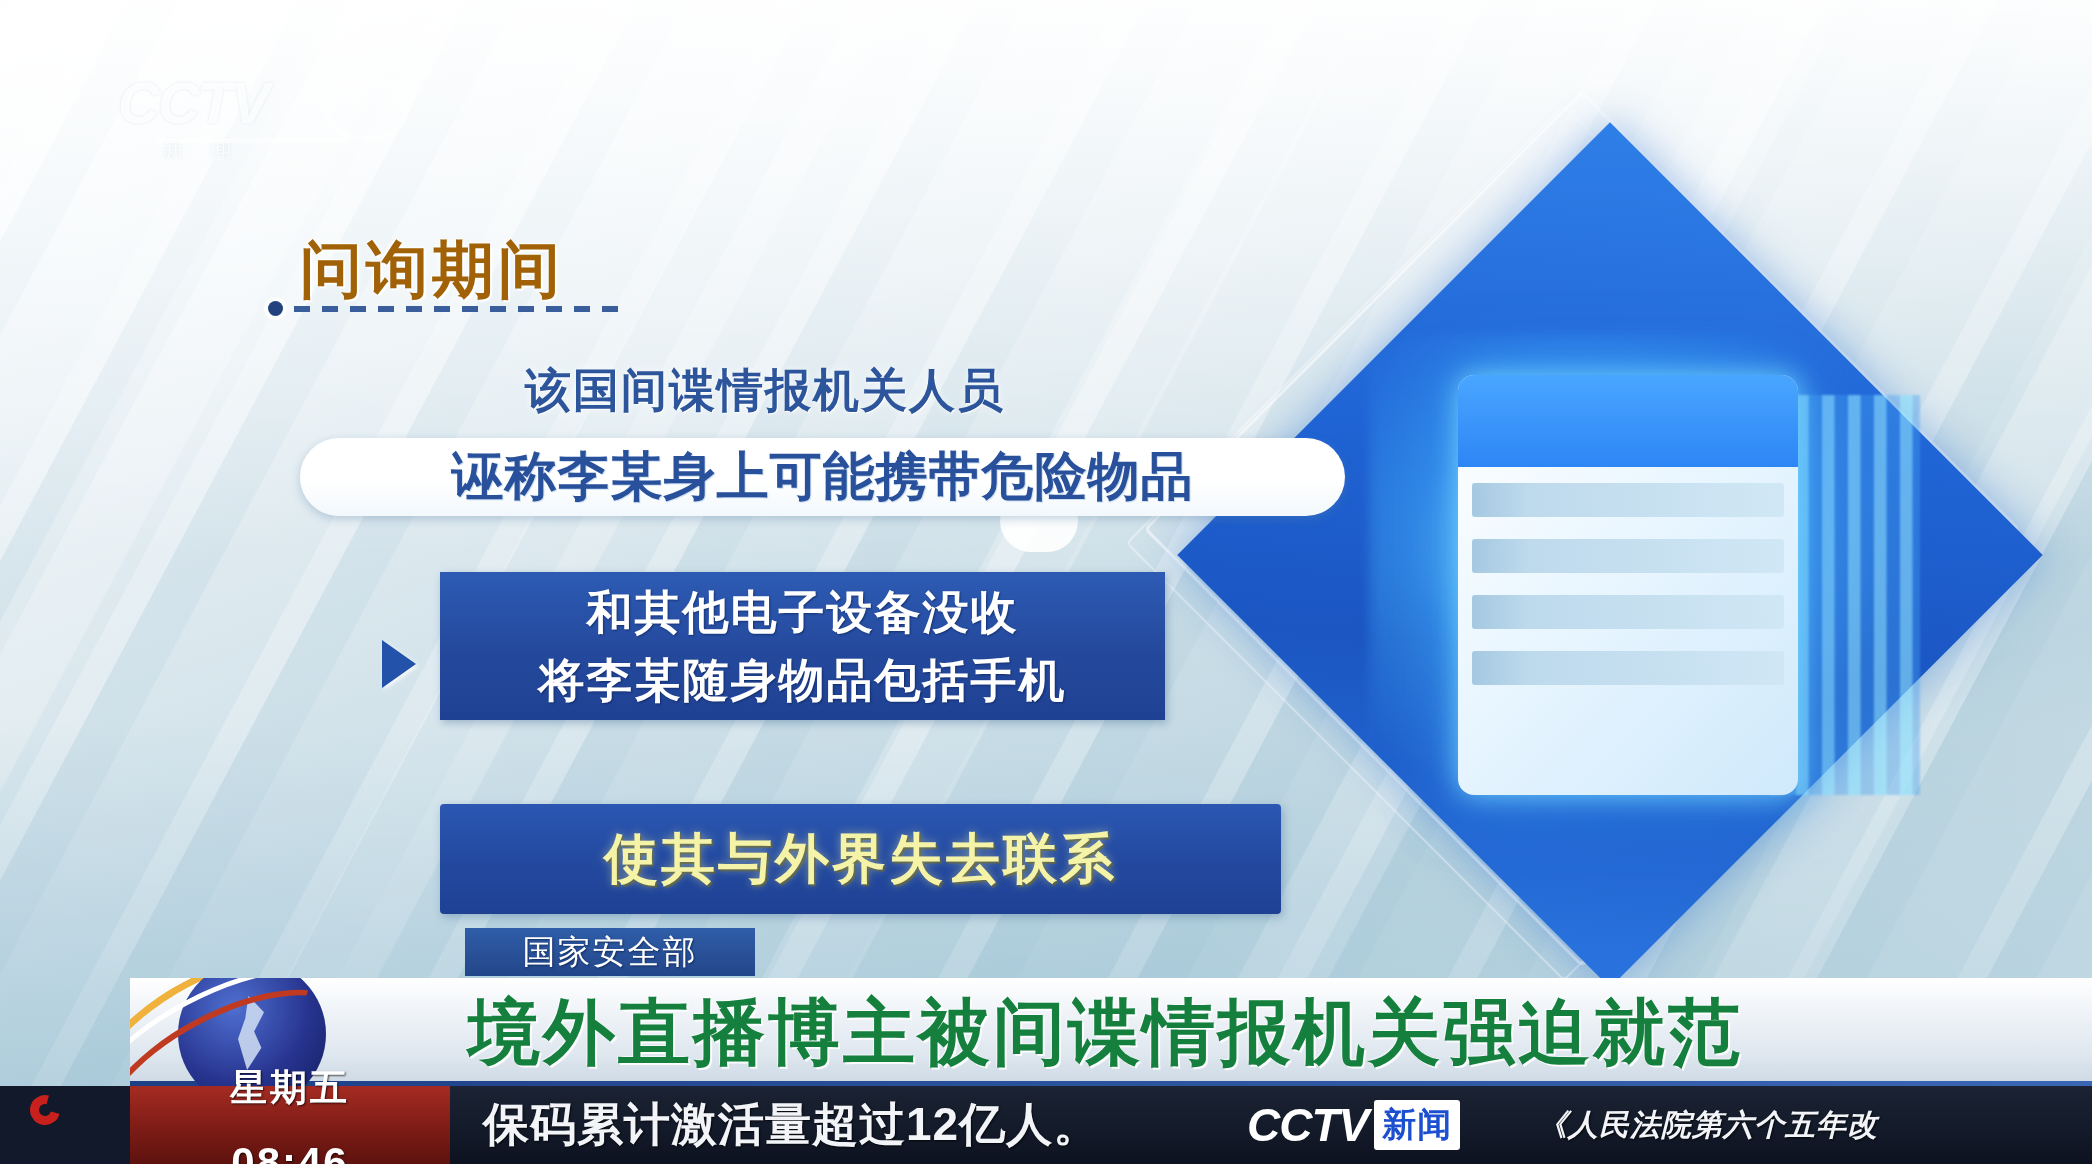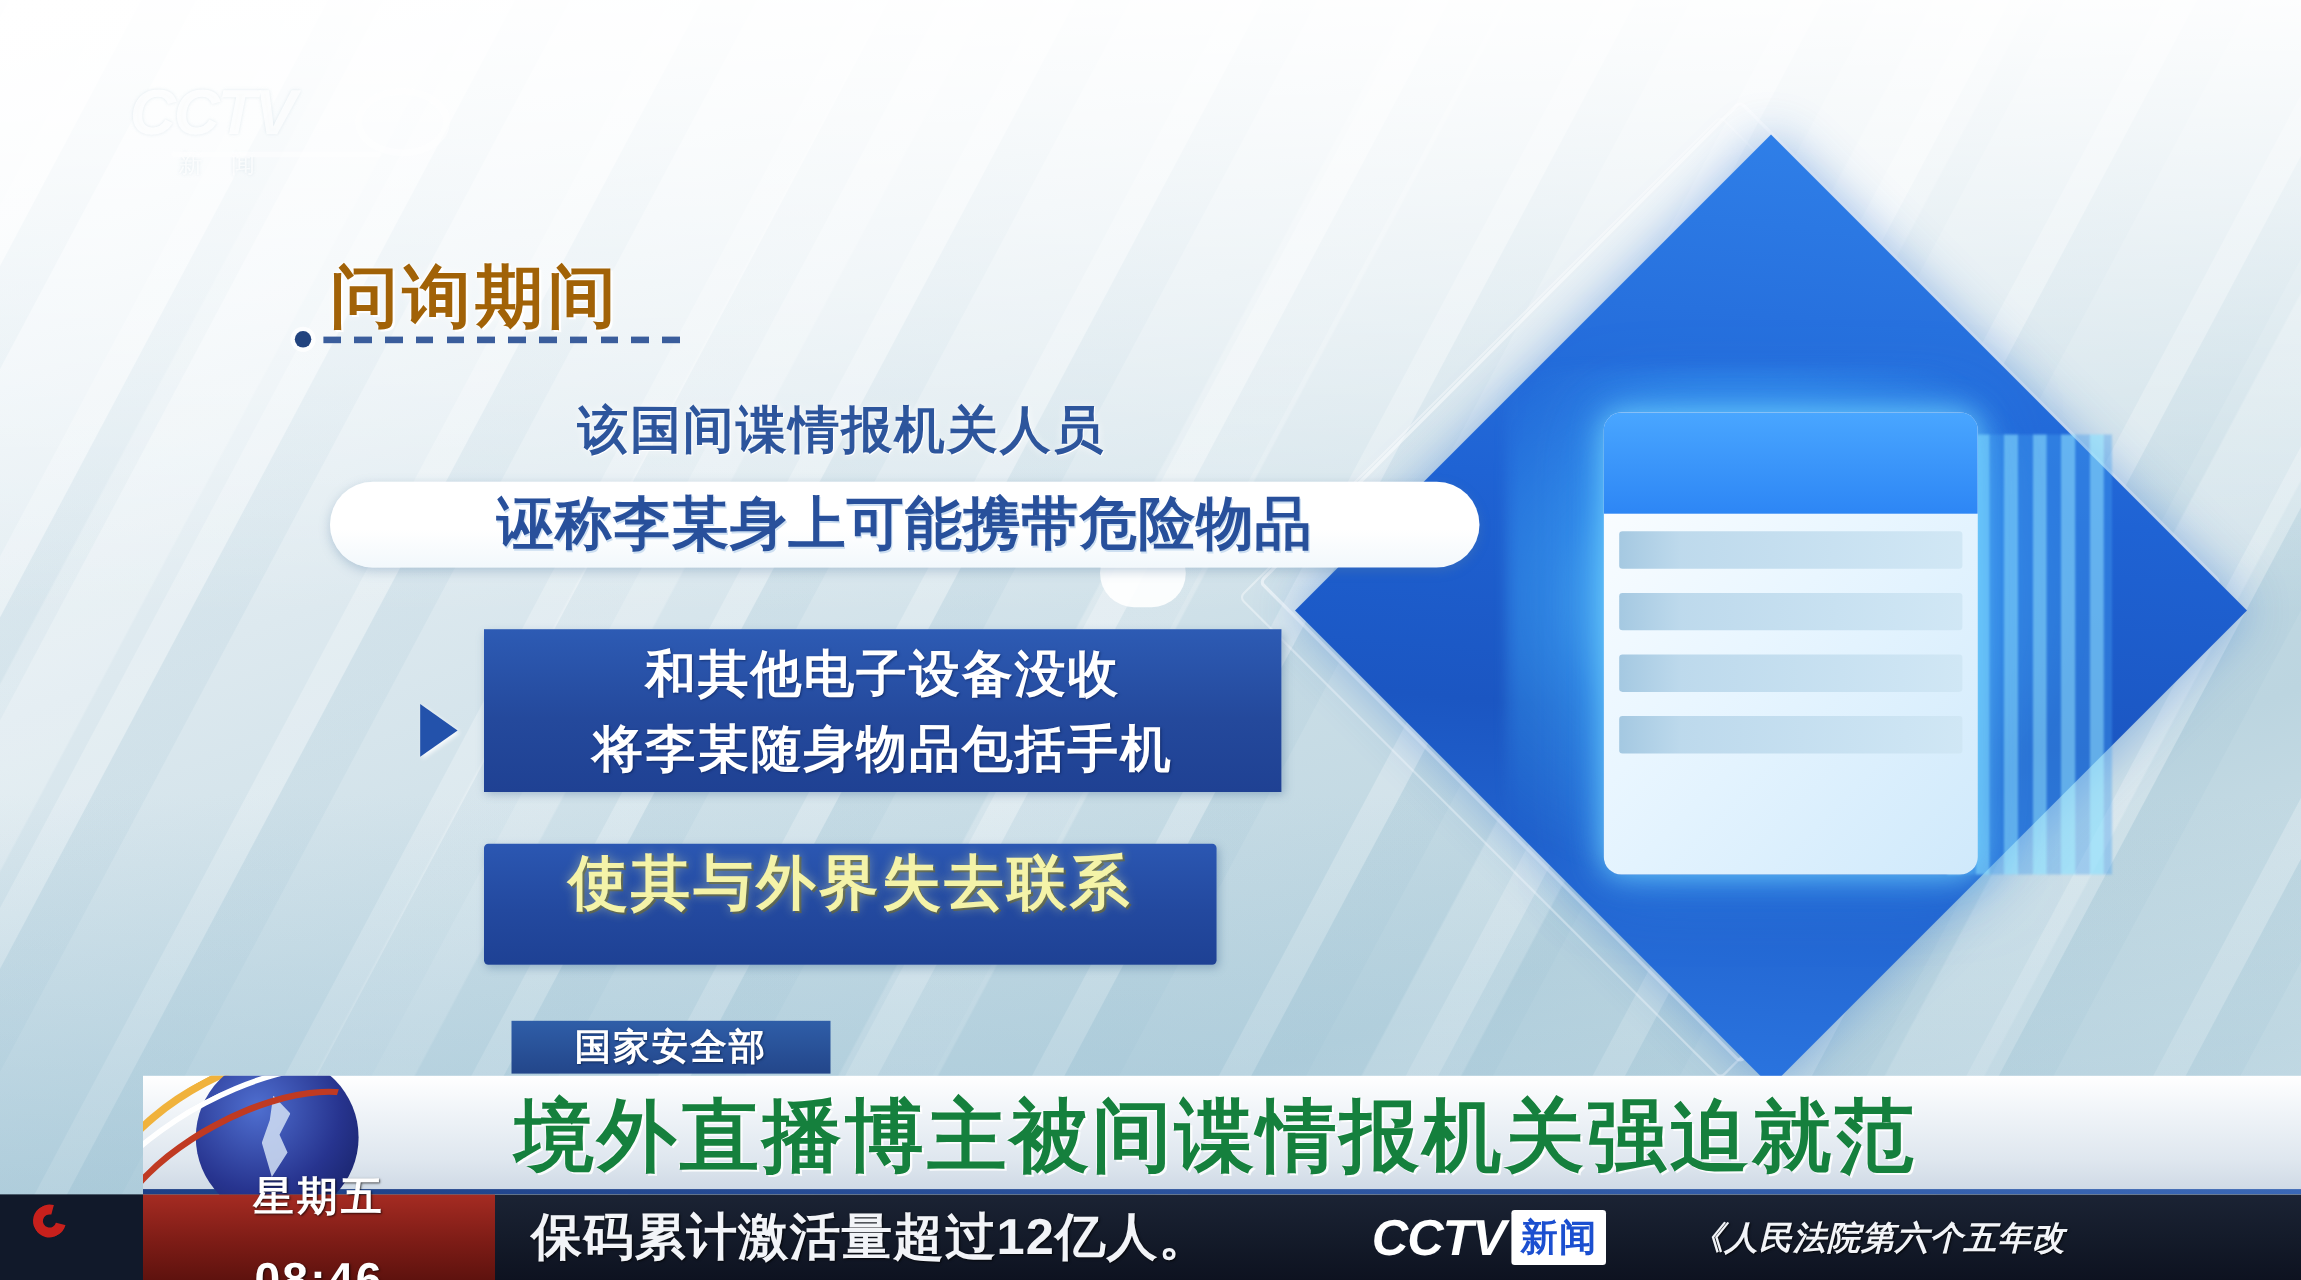--- a/index.html
+++ b/index.html
@@ -200,40 +200,40 @@
     display:flex; flex-direction:column; align-items:center; justify-content:center;
     box-shadow:2px 3px 8px rgba(70,110,150,.4);
   }
   .box1 div{
     font-size:46px; font-weight:bold; letter-spacing:2px; color:#ffffff;
     line-height:68px;
     text-shadow:1px 1px 2px rgba(10,30,80,.6);
   }
 
   .box2{
-    position:absolute; left:440px; top:767px; width:666px; height:110px;
+    position:absolute; left:440px; top:804px; width:841px; height:110px;
     background:linear-gradient(180deg,#2b57b2 0%,#23499f 55%,#1e4194 100%);
     border-radius:4px;
-    display:flex; justify-content:center;
+    display:flex; align-items:center; justify-content:center;
     box-shadow:2px 3px 8px rgba(70,110,150,.4);
   }
   .box2 span{
     font-size:54px; font-weight:bold; letter-spacing:3px;
     color:#f4f3a8;
     text-shadow:2px 2px 0 rgba(120,110,20,.55), 0 0 10px rgba(250,250,160,.45);
   }
 
   
   .agency{
     position:absolute; left:465px; top:928px; width:290px; height:48px;
     background:linear-gradient(180deg,#2f5ea8 0%,#23468a 100%);
     display:flex; align-items:center; justify-content:center;
   }
   .agency span{
-    font-size:33px; font-weight:bold; color:#ffffff; letter-spacing:2px;
+    font-size:33px; font-weight:normal; color:#ffffff; letter-spacing:2px;
     text-shadow:1px 1px 2px rgba(10,30,70,.7);
   }
 
   .lt-bar{
     position:absolute; left:130px; top:978px; width:1962px; height:108px;
     background:linear-gradient(180deg,#ffffff 0%,#f0f4f8 30%,#dfe7ef 70%,#cdd8e4 100%);
     overflow:hidden;
   }
   .lt-bar::after{
     content:""; position:absolute; left:0; bottom:0; width:100%; height:5px;

